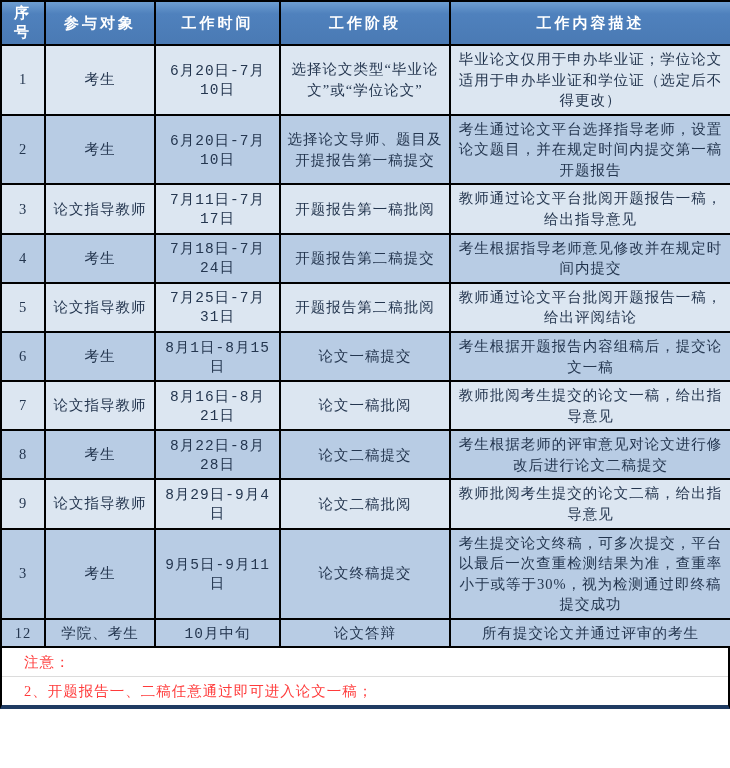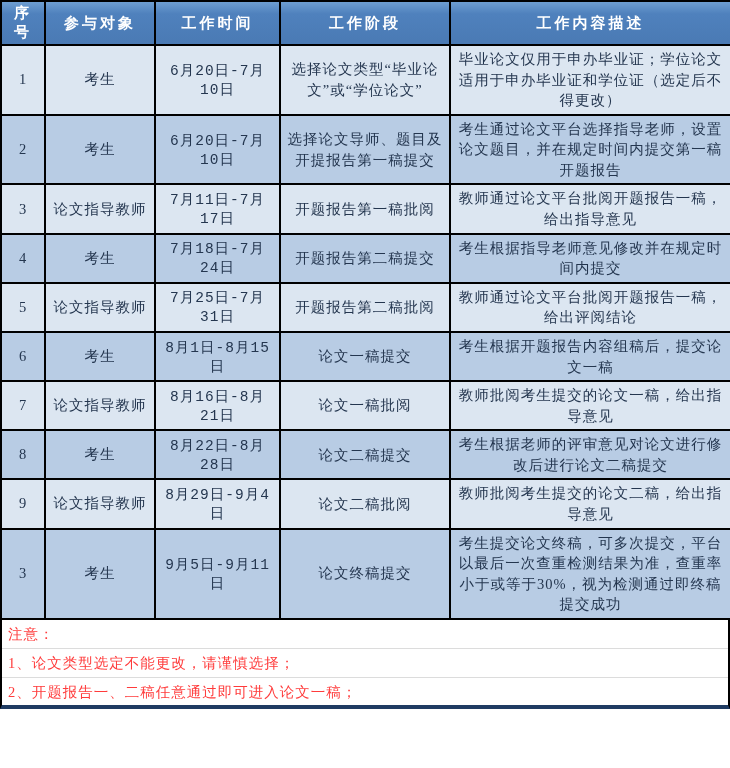--- a/index.html
+++ b/index.html
@@ -59,21 +59,21 @@
   .notes{
     border-left:2px solid var(--grid);
     border-right:2px solid var(--grid);
     border-bottom:4px solid #1f3b62;
     background:#ffffff;
   }
   .note-line{
     color:var(--note-text);
     font-size:14.5px;
     letter-spacing:1px;
-    padding:5px 6px 4px 6px;
+    padding:5px 6px 4px 22px;
     border-bottom:1px solid #dcdcdc;
     line-height:1.3;
   }
   .note-line:last-child{border-bottom:none;}
 </style>
 </head>
 <body>
 
 <div class="sheet">
 
@@ -158,23 +158,29 @@
       <td class="c-stage">论文二稿批阅</td>
       <td class="c-desc">教师批阅考生提交的论文二稿，给出指导意见</td>
     </tr>
         <tr class="row-even">
       <td class="c-no">3</td>
       <td class="c-participant">考生</td>
       <td class="c-time">9月5日-9月11日</td>
       <td class="c-stage">论文终稿提交</td>
       <td class="c-desc">考生提交论文终稿，可多次提交，平台以最后一次查重检测结果为准，查重率小于或等于30%，视为检测通过即终稿提交成功</td>
     </tr>
+        <tr class="row-even">
+      <td class="c-no">12</td>
+      <td class="c-participant">学院、考生</td>
+      <td class="c-time">10月中旬</td>
+      <td class="c-stage">论文答辩</td>
+      <td class="c-desc">所有提交论文并通过评审的考生</td>
+    </tr>
       </tbody>
   </table>
 
   <div class="notes">
     <div class="note-line">注意：</div>
 
-  <div class="note-line">1、论文类型选定不能更改，请谨慎选择；</div>
       <div class="note-line">2、开题报告一、二稿任意通过即可进入论文一稿；</div>
     </div>
 
 </div>
 
 </body></html>

